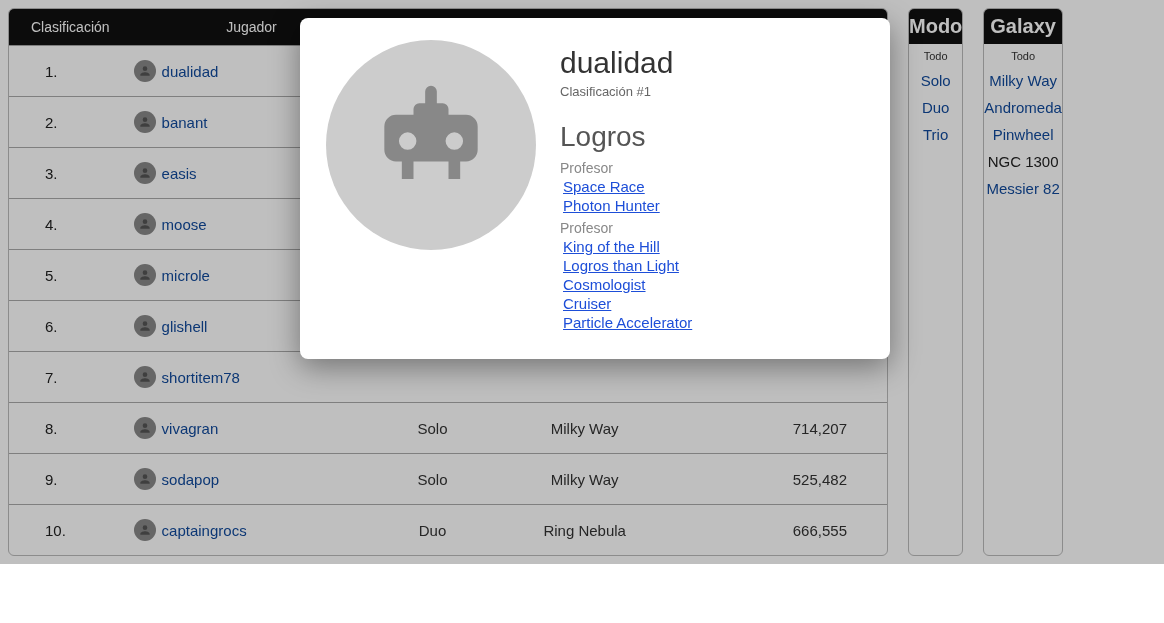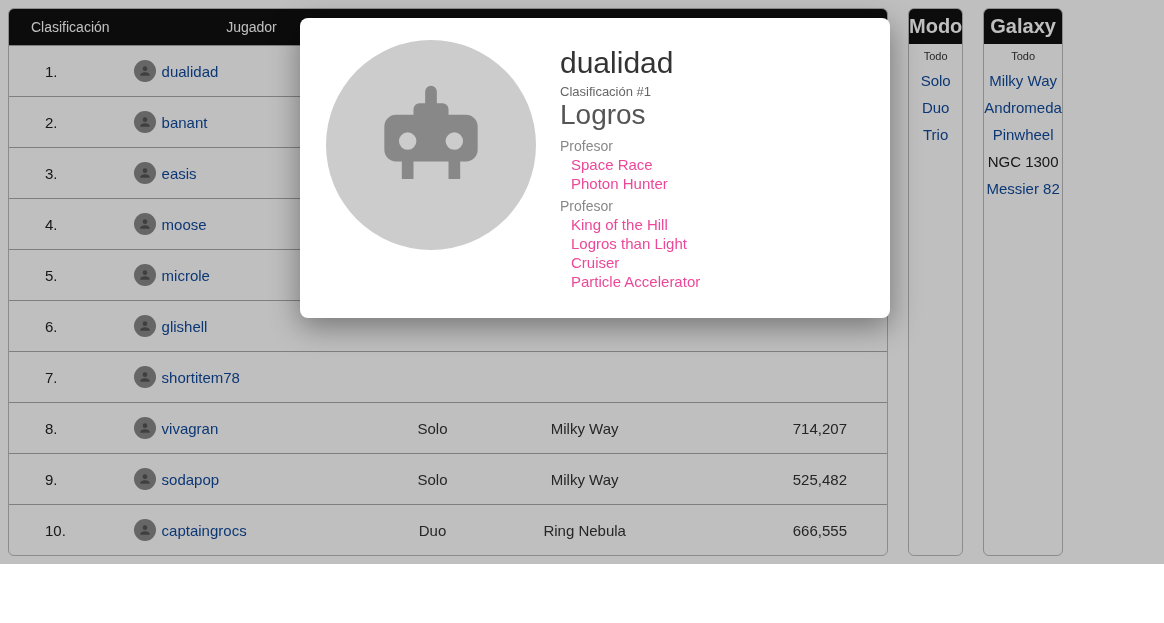--- a/index.html
+++ b/index.html
@@ -169,35 +169,37 @@
   .modal-avatar svg { width: 140px; height: 140px; fill: #888; }
   .modal-body { flex: 1; }
   .modal-title {
     font-size: 30px;
     color: #333;
     margin: 6px 0 4px;
   }
   .modal-rank {
     font-size: 13px;
     color: #666;
+    margin-bottom: 22px;
   }
   .modal-section {
     font-size: 28px;
     color: #555;
     margin-bottom: 7px;
   }
   .ach-label {
     font-size: 14px;
     color: #888;
     margin: 6px 0 2px;
   }
   .ach-item {
     font-size: 15px;
-    color: #ec4899;
-    margin: 2px 11px;
+    color: #1d4ed8;
+    margin: 2px 3px;
+    text-decoration: underline;
   }
 </style>
 </head>
 <body>
 
 <div class="page">
 
   <div class="overlay"></div>
 
   <div class="leaderboard">
@@ -421,19 +423,20 @@
       <div class="modal-title">dualidad</div>
       <div class="modal-rank">Clasificación #1</div>
       <div class="modal-section">Logros</div>
       <div id="ach">
           <div class="ach-label">Profesor</div>
           <div class="ach-item">Space Race</div>
           <div class="ach-item">Photon Hunter</div>
           <div class="ach-label">Profesor</div>
           <div class="ach-item">King of the Hill</div>
           <div class="ach-item">Logros than Light</div>
+          <div class="ach-item">Cosmologist</div>
           <div class="ach-item">Cruiser</div>
           <div class="ach-item">Particle Accelerator</div>
         </div>
     </div>
   </div>
 
 </div>
 
 </body></html>

